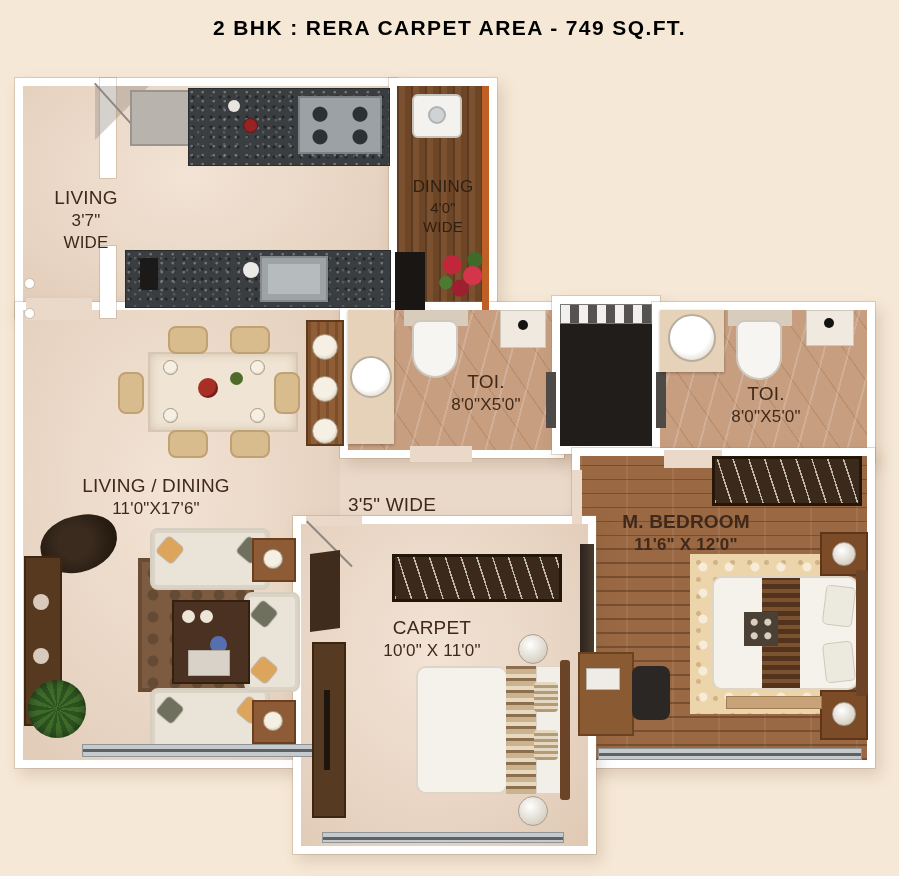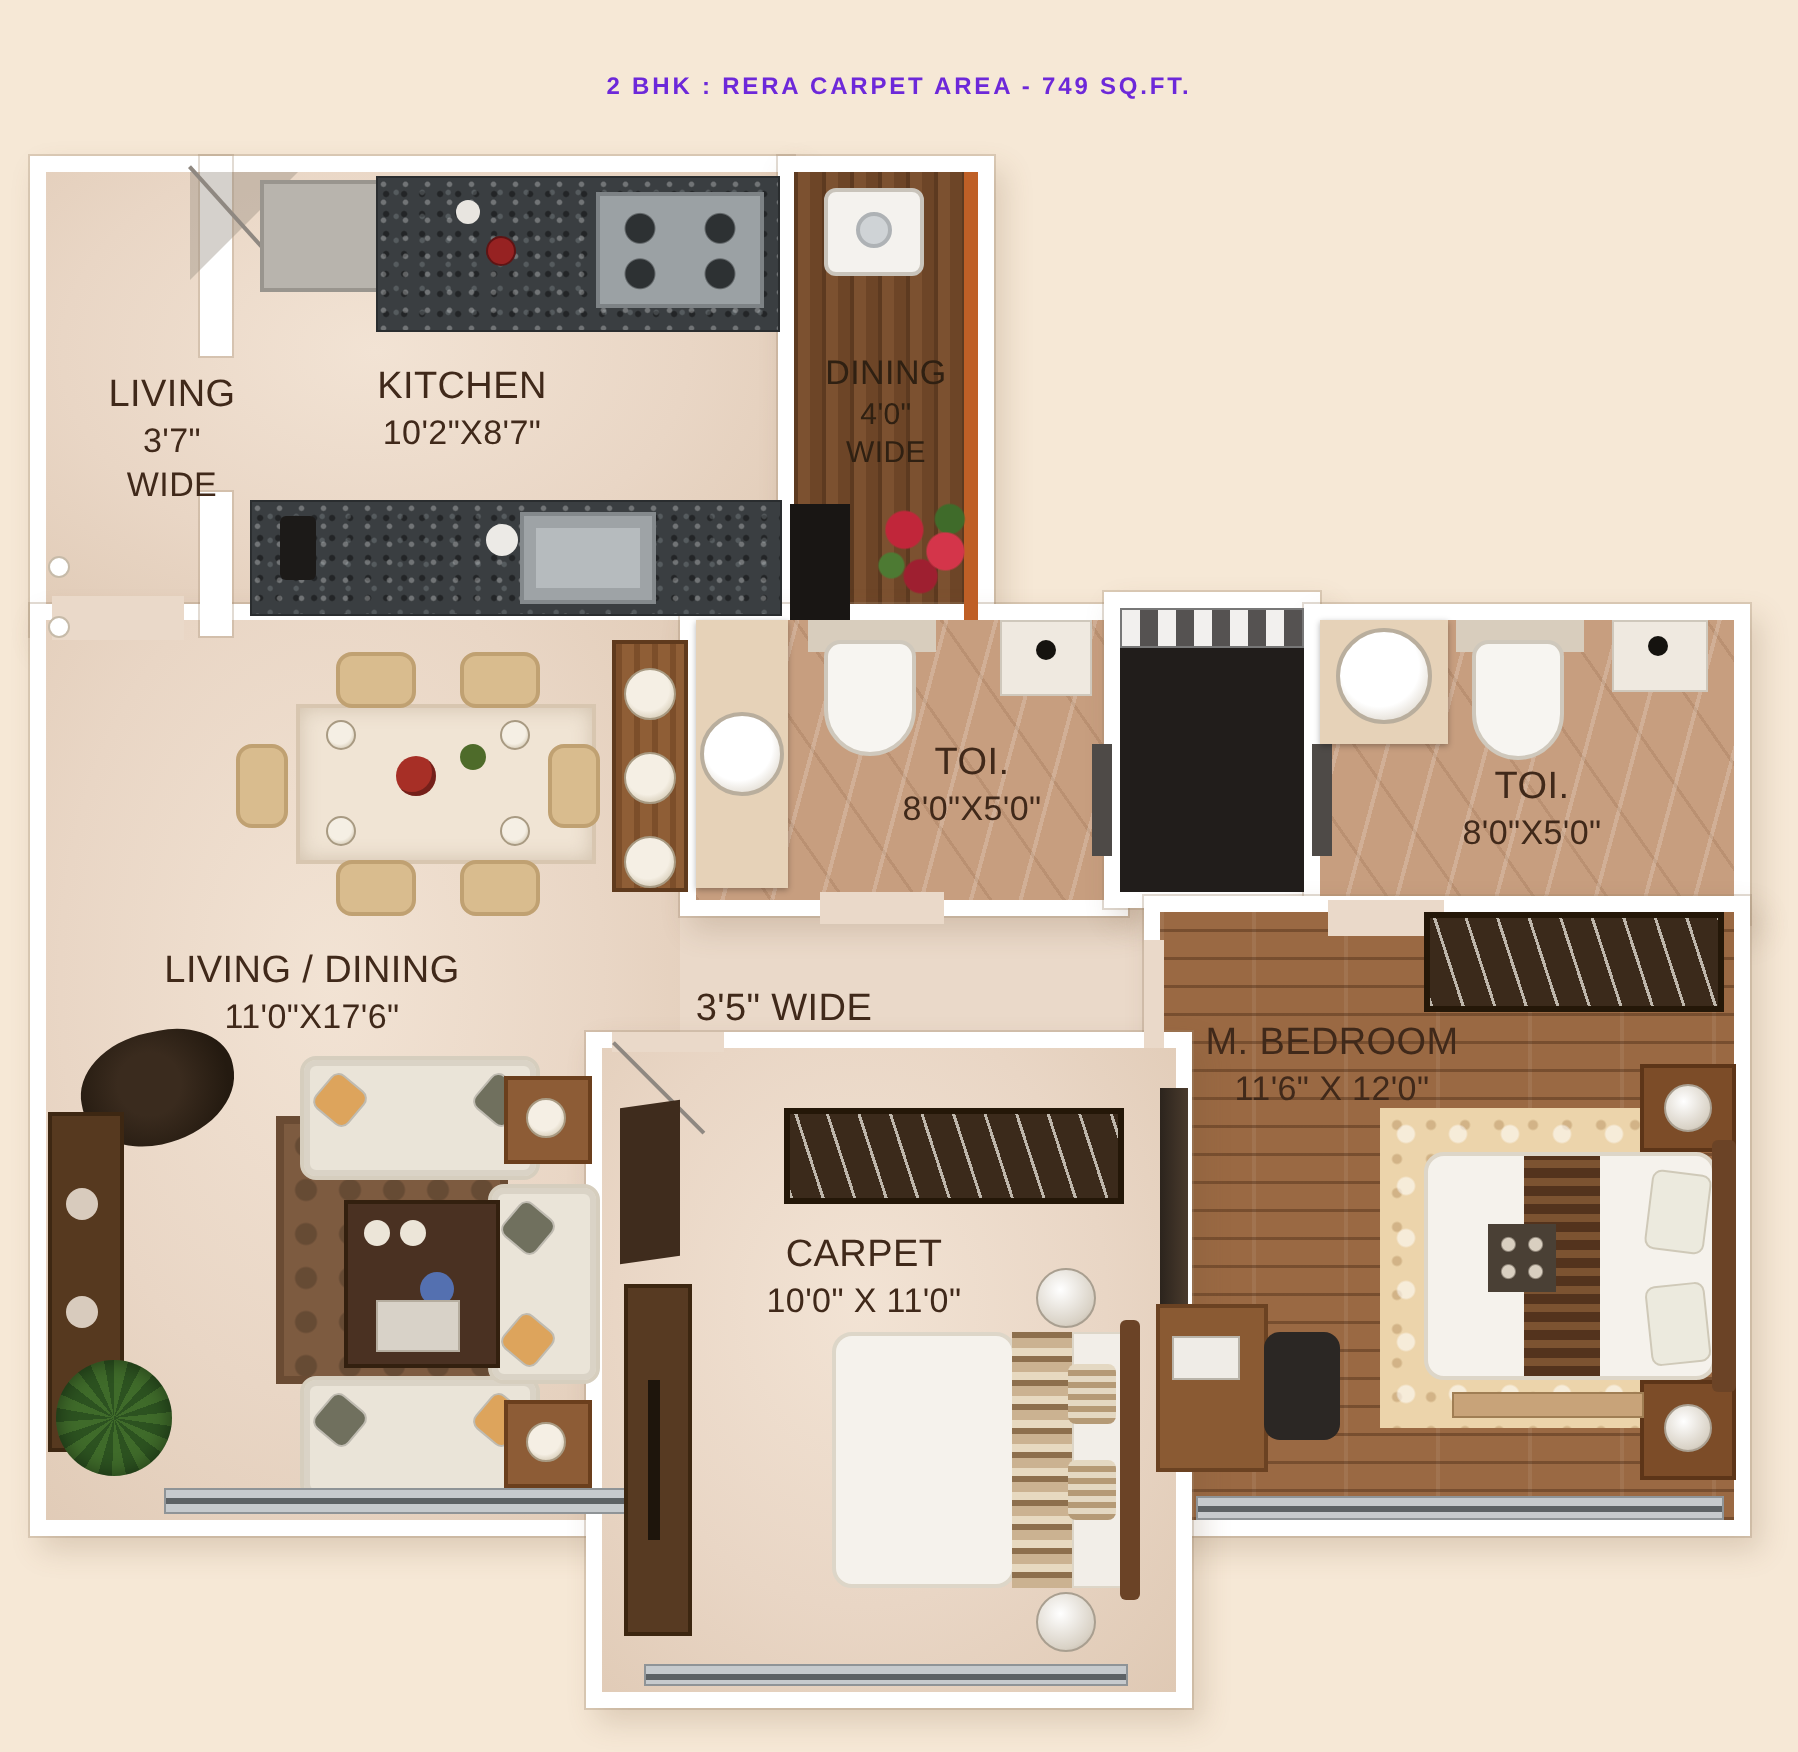--- a/index.html
+++ b/index.html
@@ -1,19 +1,19 @@
 <!DOCTYPE html>
 <html><head>
 <meta charset="utf-8">
 <style>
   html,body{margin:0;padding:0;background:#f6e8d6;}
   .stage{position:relative;width:899px;height:876px;background:#f6e8d6;
          font-family:"Liberation Sans",sans-serif;overflow:hidden;}
   .title{position:absolute;top:16px;left:0;width:100%;text-align:center;
-         font-size:12px;font-weight:700;letter-spacing:1.4px;color:#6d28d9;margin-top:20px;}
+         font-size:21px;font-weight:700;letter-spacing:1.4px;color:#000000;}
   .plan{position:absolute;left:0;top:0;width:899px;height:876px;}
   .plan div{position:absolute;box-sizing:border-box;}
 
   
   .room{border:8px solid #ffffff;
         box-shadow:0 0 0 1px rgba(160,135,110,.3), 5px 7px 14px rgba(115,85,55,.2);}
   .iwall{background:#ffffff;box-shadow:0 0 0 1px rgba(160,135,110,.3);}
   .patch{background:#ead9c9;}
 
   .r-topblock{left:15px;top:78px;width:382px;height:240px;}
@@ -212,21 +212,21 @@
   .lbl span{display:block;}
   .lbl .n{font-size:19px;} .lbl .s{font-size:17px;}
   .lbl-foyer{left:26px;top:186px;width:120px;}
   .lbl-kitchen{left:146px;top:182px;width:170px;}
   .lbl-utility{left:396px;top:176px;width:94px;color:#2f2012;}
   .lbl-utility .n{font-size:17px;} .lbl-utility .s{font-size:15px;}
   .lbl-toilet1{left:420px;top:370px;width:132px;}
   .lbl-toilet2{left:700px;top:382px;width:132px;}
   .lbl-living{left:51px;top:474px;width:210px;}
   .lbl-passage{left:331px;top:493px;width:122px;}
-  .lbl-master{left:572px;top:510px;width:188px;}
+  .lbl-master{left:592px;top:510px;width:188px;font-weight:bold;}
   .lbl-bedroom{left:342px;top:616px;width:180px;}
 </style>
 </head>
 <body>
 
 <div class="stage">
   <div class="title">2 BHK : RERA CARPET AREA - 749 SQ.FT.</div>
 
   <div class="plan">
 
@@ -362,24 +362,20 @@
     <div class="headboard hb-b"></div>
     <div class="lamp lamp-bt"></div>
     <div class="lamp lamp-bb"></div>
     <div class="window win-bedroom"></div>
 
     <div class="lbl lbl-foyer">
       <span class="n">LIVING</span>
       <span class="s">3'7"</span>
       <span class="s">WIDE</span>
     </div>
-    <div class="lbl lbl-kitchen">
-      <span class="n">KITCHEN</span>
-      <span class="s">10'2"X8'7"</span>
-    </div>
     <div class="lbl lbl-utility">
       <span class="n">DINING</span>
       <span class="s">4'0"</span>
       <span class="s">WIDE</span>
     </div>
     <div class="lbl lbl-toilet1">
       <span class="n">TOI.</span>
       <span class="s">8'0"X5'0"</span>
     </div>
     <div class="lbl lbl-toilet2">

